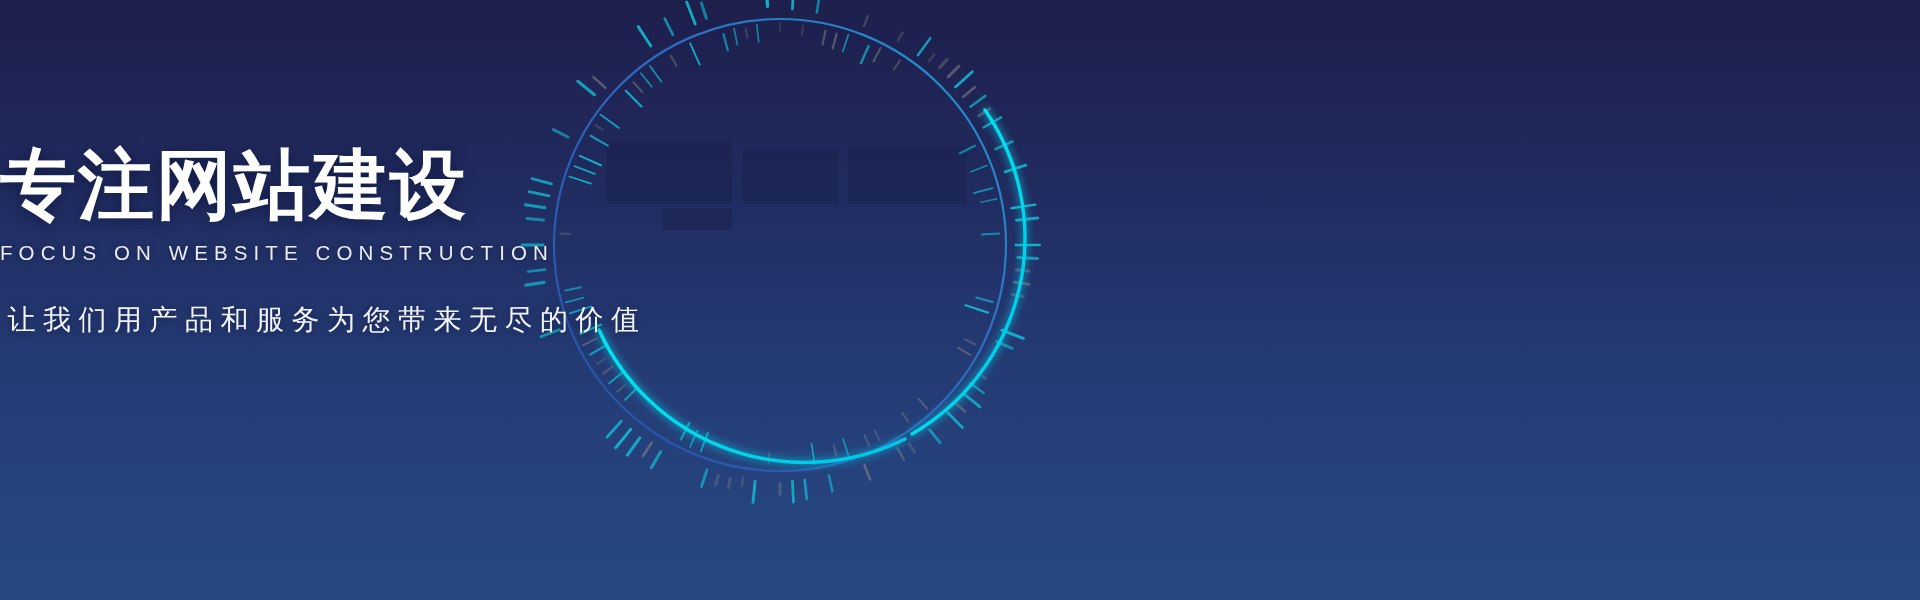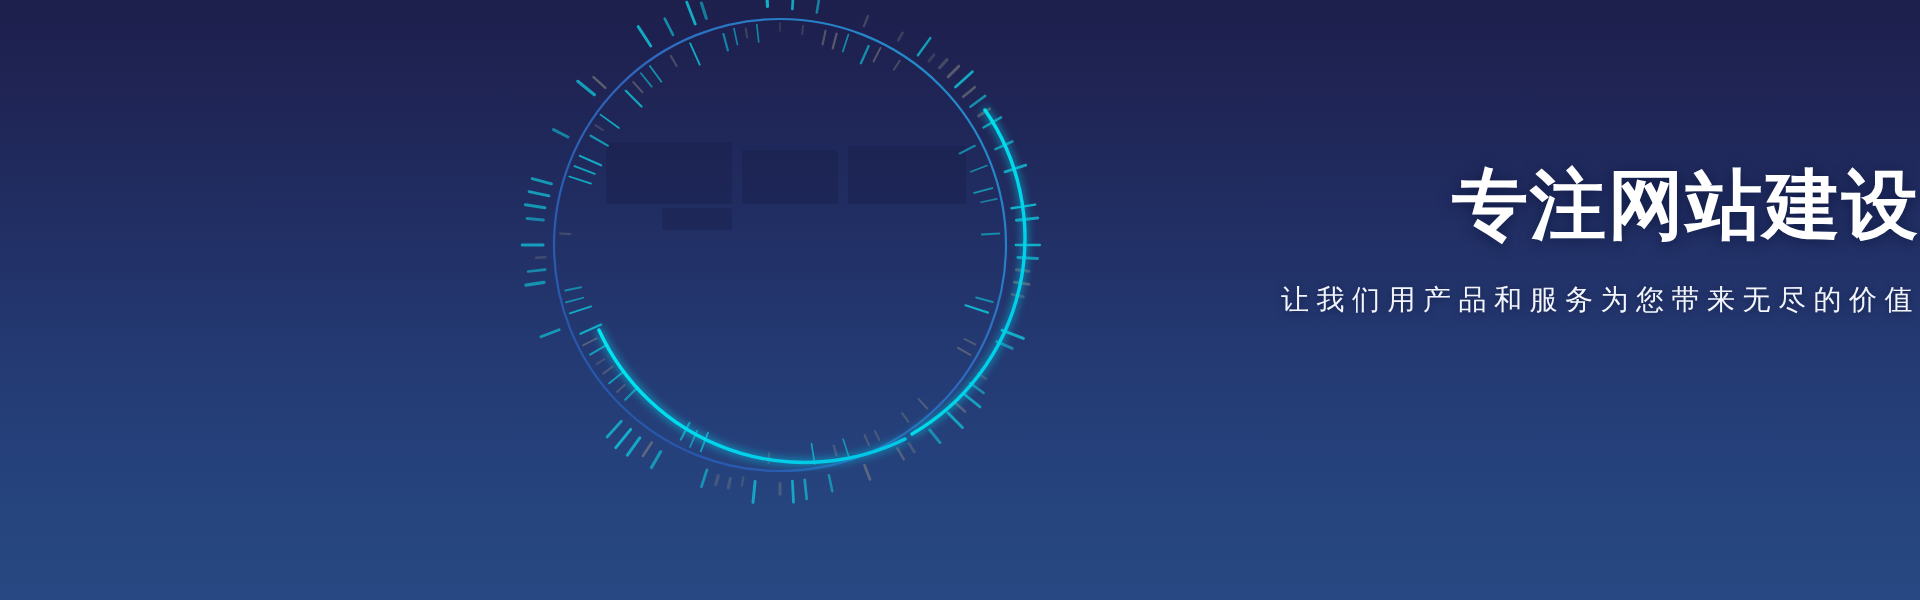--- a/index.html
+++ b/index.html
@@ -69,21 +69,21 @@
     pointer-events:none;
   }
 
   
   #text-block {
     position:absolute;
     left:0; top:0;
     width:1920px; height:468px;
     display:flex;
     flex-direction:column;
-    align-items:flex-end;
+    align-items:flex-start;
     justify-content:center;
     padding-top:16px;
   }
 
   #headline {
     font-family:"DejaVu Sans", sans-serif;
     font-size:76px;
     font-weight:bold;
     color:#ffffff;
     letter-spacing:2px;
@@ -278,16 +278,17 @@
         <line x1="767.5" y1="6.4" x2="766.2" y2="-17.5" stroke="#10c8dc" stroke-width="3.19" stroke-linecap="round" opacity="0.85"></line>
       </g>
 
     <path d="M 985 110 A 226 226 0 0 1 912 434" fill="none" stroke="url(#gradAccent)" stroke-width="3.4" stroke-linecap="round" filter="url(#glowAccent)" opacity=".98"></path>
 
     <path d="M 599 330 A 226 226 0 0 0 905 439" fill="none" stroke="url(#gradAccent)" stroke-width="3.4" stroke-linecap="round" filter="url(#glowAccent)" opacity=".98"></path>
   </svg>
 
   <div id="text-block">
     <div id="headline">专注网站建设</div>
+    <div id="subtitle-en">FOCUS ON WEBSITE CONSTRUCTION</div>
     <div id="tagline-cn">让我们用产品和服务为您带来无尽的价值</div>
   </div>
 
 </div>
 
 </body></html>

